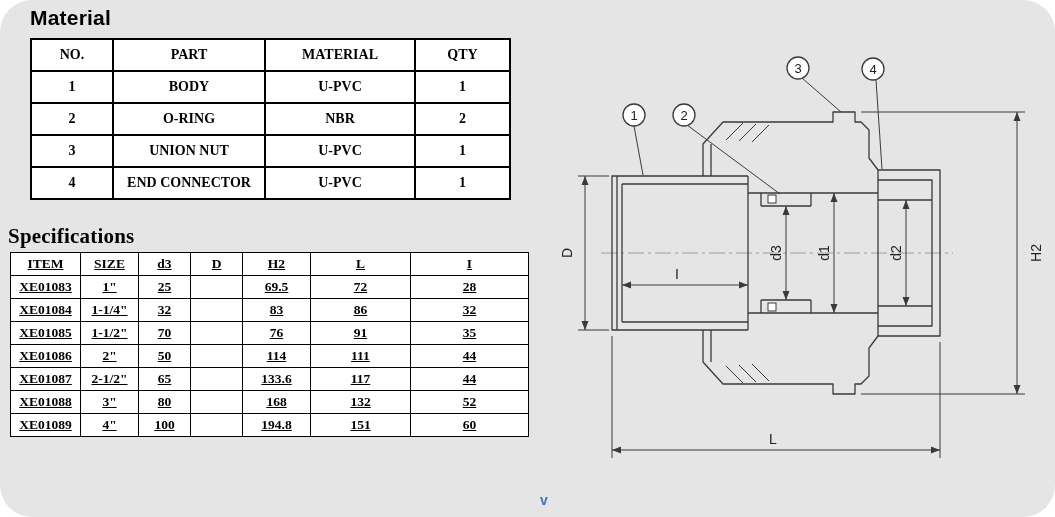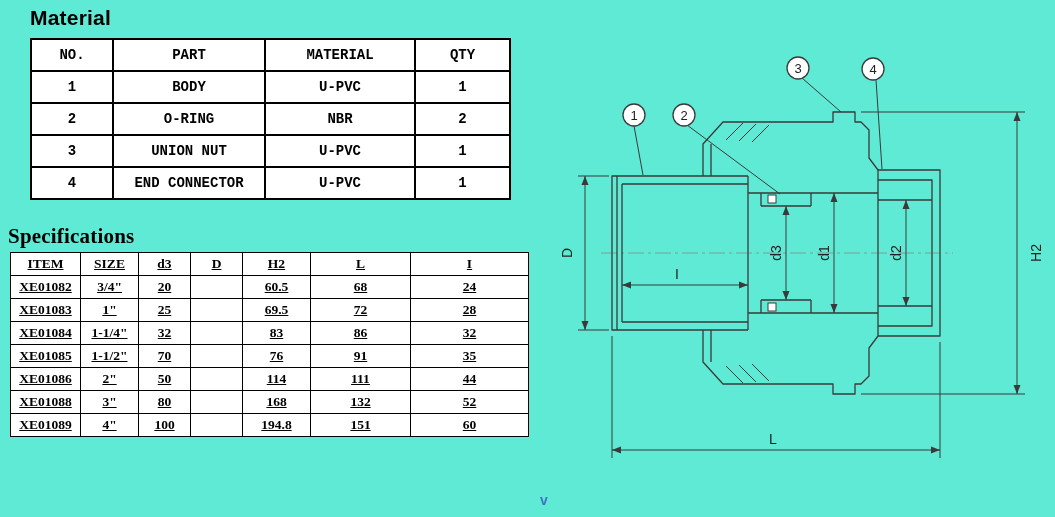--- a/index.html
+++ b/index.html
@@ -1,26 +1,26 @@
 <!DOCTYPE html>
 <html><head>
 <meta charset="utf-8">
 <style>
   * { margin:0; padding:0; box-sizing:border-box; }
   html,body { background:#fff; }
   body { font-family:"Liberation Sans", sans-serif; color:#000; }
-  .canvas { position:relative; width:1055px; height:517px; background:#5eead4; overflow:hidden; }
+  .canvas { position:relative; width:1055px; height:517px; background:#e5e5e5; overflow:hidden;border-radius:32px; }
 
   .section-title { position:absolute; font-weight:bold; font-size:21px; letter-spacing:0.2px; color:#000; }
   #material-title { left:30px; top:6px; }
   #spec-title { left:8px; top:224px;font-family:Liberation Serif, serif; }
 
   table { border-collapse:collapse; table-layout:fixed; background:#fff; }
 
-  #material-table { position:absolute; left:30px; top:38px; font-family:Liberation Mono, monospace; }
+  #material-table { position:absolute; left:30px; top:38px; font-family:Liberation Serif, serif; }
   #material-table th, #material-table td {
     border:2px solid #000; font-weight:bold; font-size:14px;
     text-align:center; vertical-align:middle; height:32px; padding:0 4px;
   }
 
   #spec-table { position:absolute; left:10px; top:252px; font-family:"Liberation Serif", serif;text-decoration:underline; }
   #spec-table th, #spec-table td {
     border:1.2px solid #000; font-weight:bold; font-size:13.5px;
     text-align:center; vertical-align:middle; height:23px; padding:0 2px;
   }
@@ -107,29 +107,20 @@
           <th>SIZE</th>
           <th>d3</th>
           <th>D</th>
           <th>H2</th>
           <th>L</th>
           <th>I</th>
         </tr>
       </thead>
       <tbody>
         <tr>
-          <td>XE01082</td>
-          <td>3/4"</td>
-          <td>20</td>
-          <td></td>
-          <td>60.5</td>
-          <td>68</td>
-          <td>24</td>
-        </tr>
-        <tr>
           <td>XE01083</td>
           <td>1"</td>
           <td>25</td>
           <td></td>
           <td>69.5</td>
           <td>72</td>
           <td>28</td>
         </tr>
         <tr>
           <td>XE01084</td>
@@ -149,20 +140,29 @@
           <td>91</td>
           <td>35</td>
         </tr>
         <tr>
           <td>XE01086</td>
           <td>2"</td>
           <td>50</td>
           <td></td>
           <td>114</td>
           <td>111</td>
+          <td>44</td>
+        </tr>
+        <tr>
+          <td>XE01087</td>
+          <td>2-1/2"</td>
+          <td>65</td>
+          <td></td>
+          <td>133.6</td>
+          <td>117</td>
           <td>44</td>
         </tr>
         <tr>
           <td>XE01088</td>
           <td>3"</td>
           <td>80</td>
           <td></td>
           <td>168</td>
           <td>132</td>
           <td>52</td>

